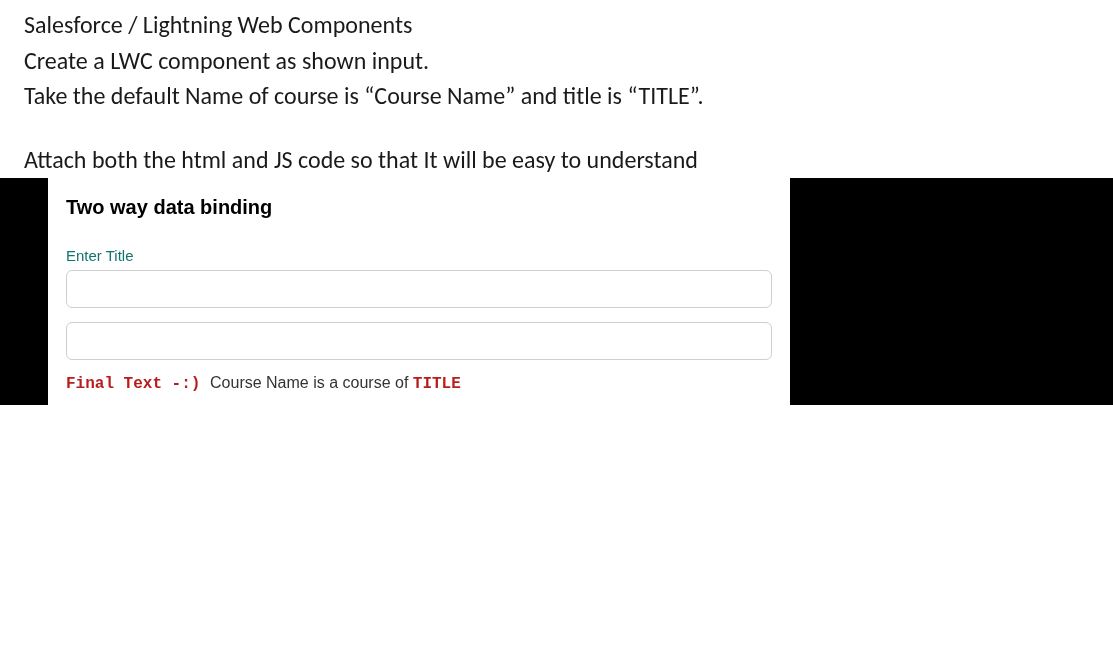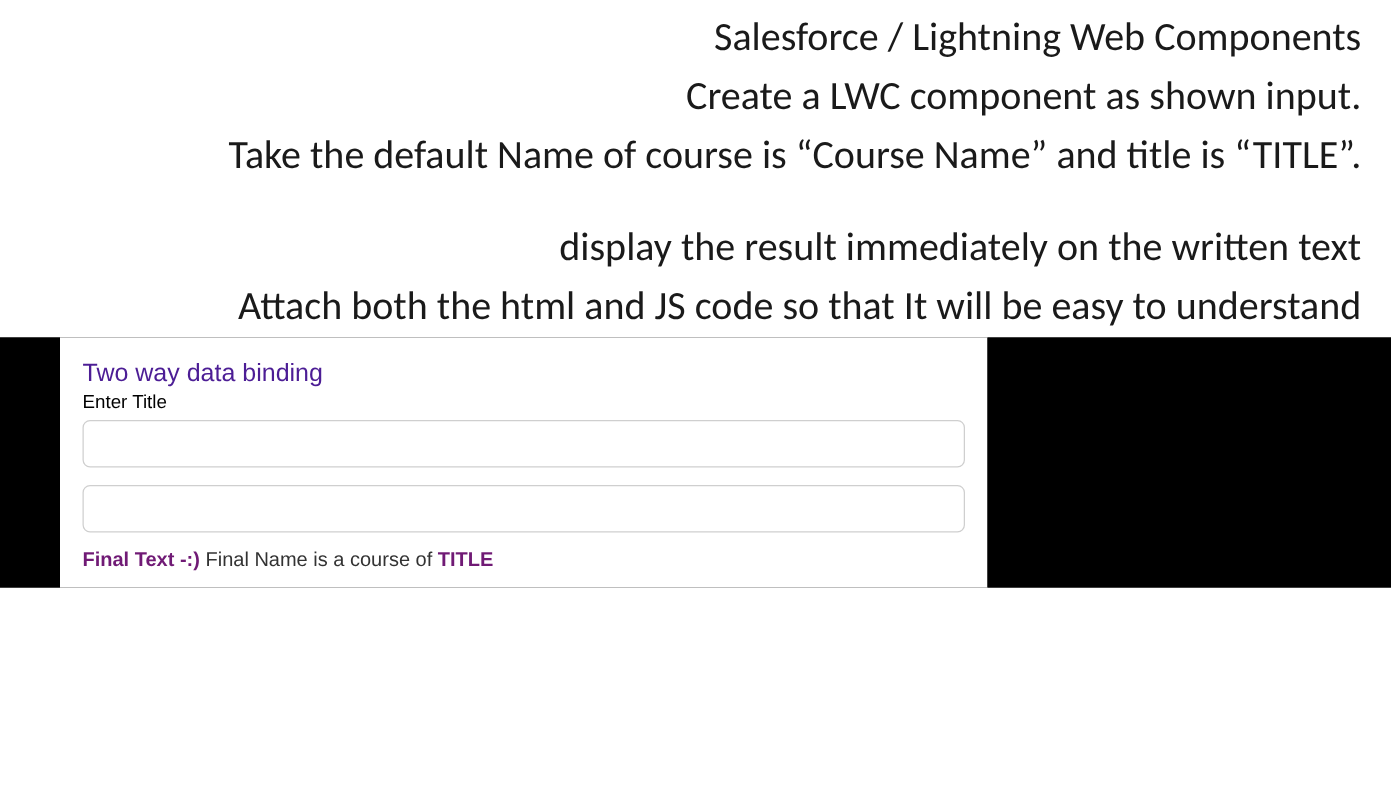--- a/index.html
+++ b/index.html
@@ -8,26 +8,25 @@
     width: 1113px;
     height: 645px;
     background: #ffffff;
     font-family: Calibri, "Segoe UI", Arial, sans-serif;
     color: #1a1a1a;
   }
   .doc-area {
     padding: 8px 24px 0 24px;
   }
   .doc-line {
-    font-size: 32px;
+    font-size: 24px;
     line-height: 1.4;
     color: #1a1a1a;
     font-weight: 400;
     margin-bottom: 2px;
-    text-align: right;
   }
   .gap-line {
     height: 28px;
   }
   .black-strip {
     background: #000000;
     width: 1113px;
     padding: 0;
     display: flex;
     flex-direction: row;
@@ -41,29 +40,29 @@
     background: #ffffff;
     padding: 18px 18px 12px 18px;
     box-sizing: border-box;
   }
   .black-right {
     flex: 1;
     background: #000000;
   }
   .card-heading {
     font-family: "Segoe UI", Arial, sans-serif;
-    font-weight: 400;
+    font-weight: 700;
     font-size: 20px;
-    color: #4c1d95;
-    margin: 0 0 2px 0;
+    color: #000000;
+    margin: 0 0 28px 0;
   }
   .field-label {
     font-family: "Segoe UI", Arial, sans-serif;
     font-size: 15px;
-    color: #000000;
+    color: #0f766e;
     margin-bottom: 6px;
   }
   .text-input {
     width: 100%;
     box-sizing: border-box;
     height: 38px;
     border: 1px solid #cfcfcf;
     border-radius: 6px;
     padding: 6px 10px;
     font-size: 15px;
@@ -75,47 +74,47 @@
     margin-bottom: 14px;
   }
   .final-line {
     font-family: "Segoe UI", Arial, sans-serif;
     font-size: 16px;
     color: #333333;
     margin-top: 4px;
   }
   .final-line .b {
     font-weight: 700;
-    color: #701a75;
+    color: #b91c1c;
+    font-family: Liberation Mono, monospace;
   }
 </style>
 </head>
 <body>
 
 <div class="doc-area">
   <div class="doc-line">Salesforce / Lightning Web Components</div>
   <div class="doc-line">Create a LWC component as shown input.</div>
   <div class="doc-line">Take the default Name of course is “Course Name” and title is “TITLE”.</div>
   <div class="gap-line"></div>
-  <div class="doc-line">display the result immediately on the written text</div>
   <div class="doc-line">Attach both the html and JS code so that It will be easy to understand</div>
 </div>
 
 <div class="black-strip">
   <div class="black-left"></div>
   <div class="card">
     <div class="card-heading">Two way data binding</div>
 
     <div class="field-block">
       <div class="field-label">Enter Title</div>
       <input type="text" class="text-input" value="" style="">
     </div>
 
     <div class="field-block">
       <input type="text" class="text-input" value="" style="">
     </div>
 
     <div class="final-line">
-      <span class="b">Final Text -:) </span><span>Final Name</span><span> is a course of </span><span class="b">TITLE</span>
+      <span class="b">Final Text -:) </span><span>Course Name</span><span> is a course of </span><span class="b">TITLE</span>
     </div>
   </div>
   <div class="black-right"></div>
 </div>
 
 </body></html>

